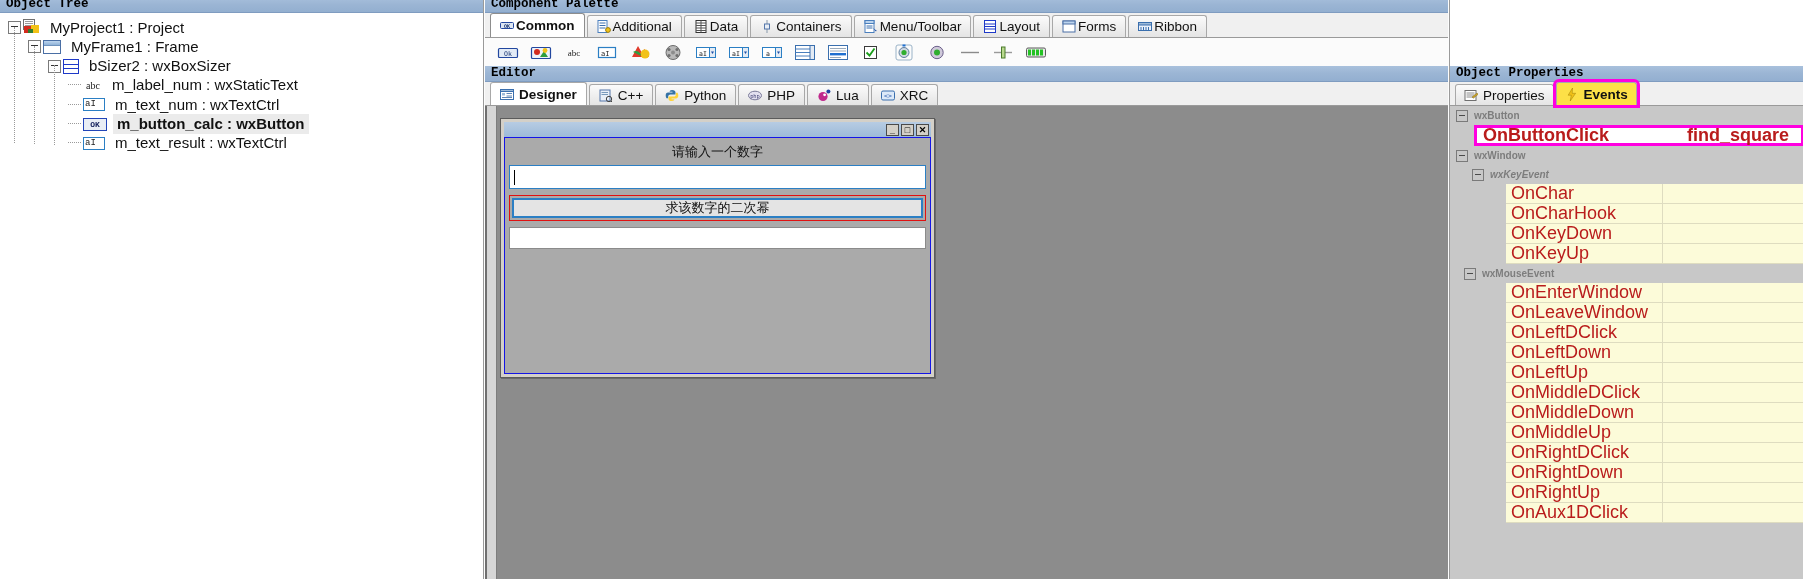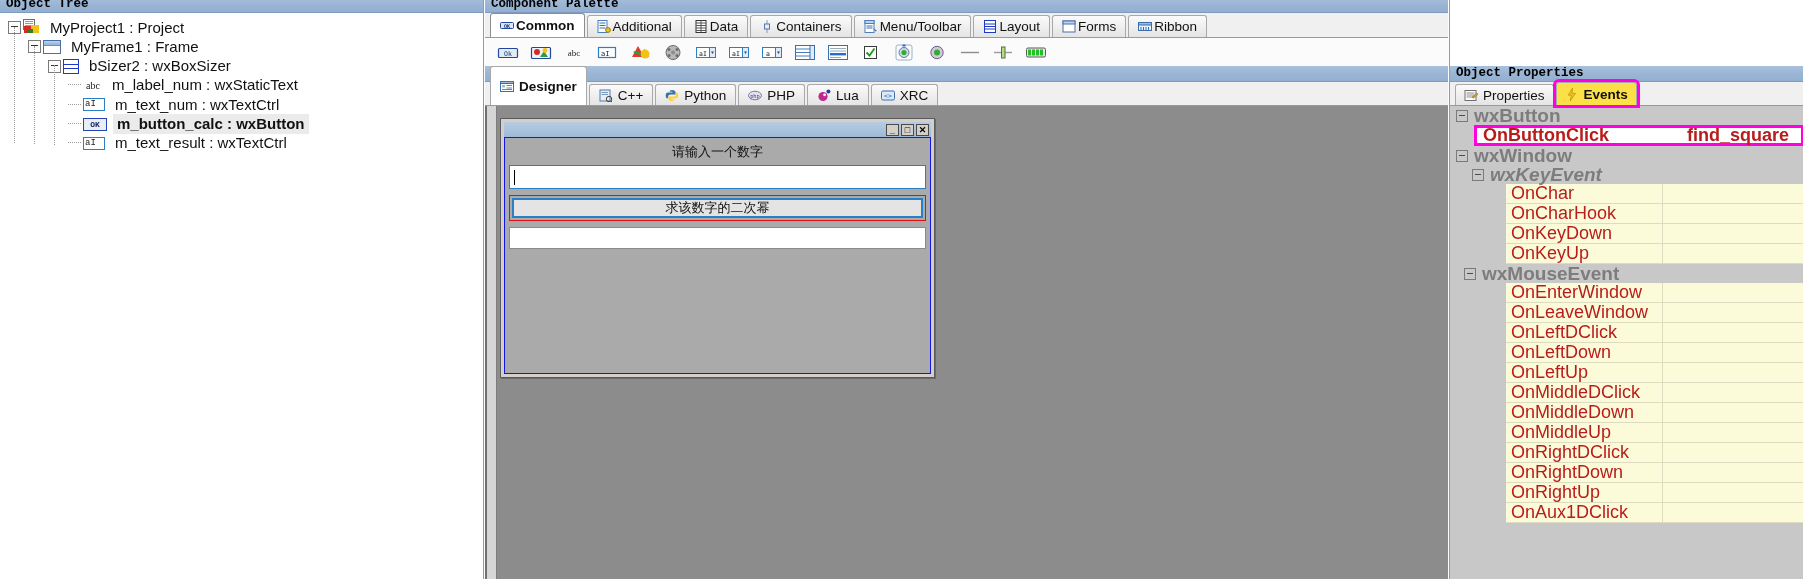--- a/index.html
+++ b/index.html
@@ -185,21 +185,21 @@
   .etab {
     height:21px;
     display:flex; align-items:center; gap:5px;
     padding:0 9px; margin-right:2px;
     font-size:13.5px; color:#111;
     background:linear-gradient(to bottom,#fbfbfb,#e4e4e4);
     border:1px solid #a8a8a8; border-bottom:none;
     border-radius:3px 3px 0 0;
     box-sizing:border-box; white-space:nowrap;
   }
-  .etab.active { background:#fff; font-weight:bold; height:39px; }
+  .etab.active { background:#fff; font-weight:bold; height:23px; }
 
   
   #designer-canvas {
     position:absolute; left:0; top:106px; width:963px; height:473px;
     background:#8c8c8c;
     border-left:2px solid #6f6f6f;
     box-sizing:border-box;
     overflow:hidden;
   }
   #canvas-left-rail {
@@ -315,21 +315,21 @@
 
   #events-grid {
     position:absolute; left:0; top:106px; width:354px; height:473px;
     background:#c8c8c8;
     overflow:hidden;
   }
   .grp-row {
     height:19px;
     display:flex; align-items:center;
     background:#c8c8c8;
-    font-size:19px;
+    font-size:10px;
     font-weight:bold;
     color:#7d7d7d;
     white-space:nowrap;
   }
   .grp-box {
     width:10px; height:10px;
     border:1px solid #7a7a7a;
     background:#c8c8c8;
     position:relative;
     margin-right:6px;

